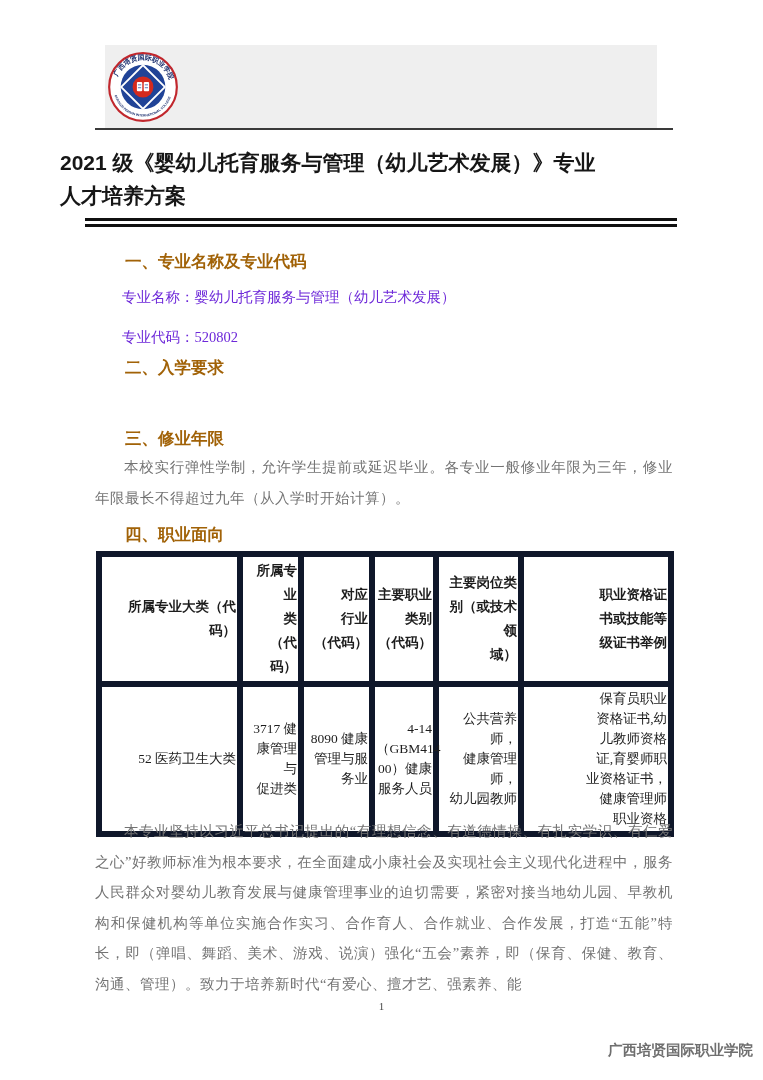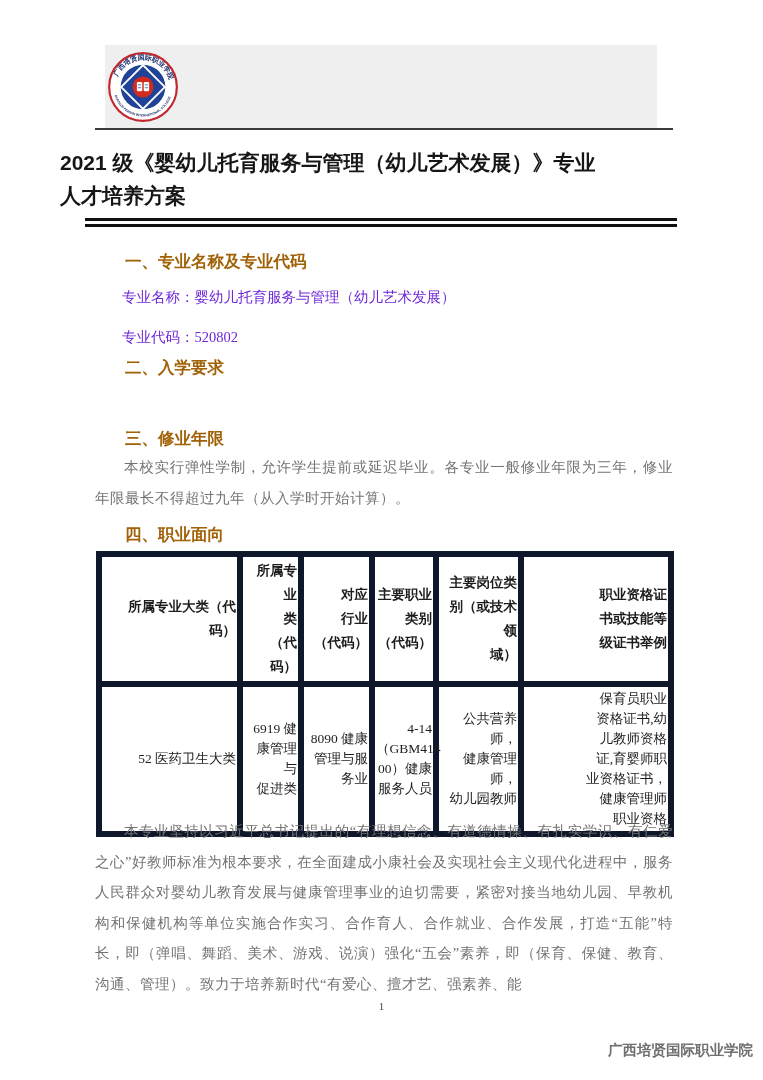--- a/index.html
+++ b/index.html
@@ -148,21 +148,21 @@
 （代码）</th>
       <th>主要岗位类
 别（或技术领
 域）</th>
       <th>职业资格证
 书或技能等
 级证书举例</th>
     </tr>
     <tr class="bdy">
       <td>52 医药卫生大类</td>
-      <td>6919 健
+      <td>3717 健
 康管理与
 促进类</td>
       <td>8090 健康
 管理与服
 务业</td>
       <td>4-14
 （GBM414
 00）健康
 服务人员</td>
       <td>公共营养师，

